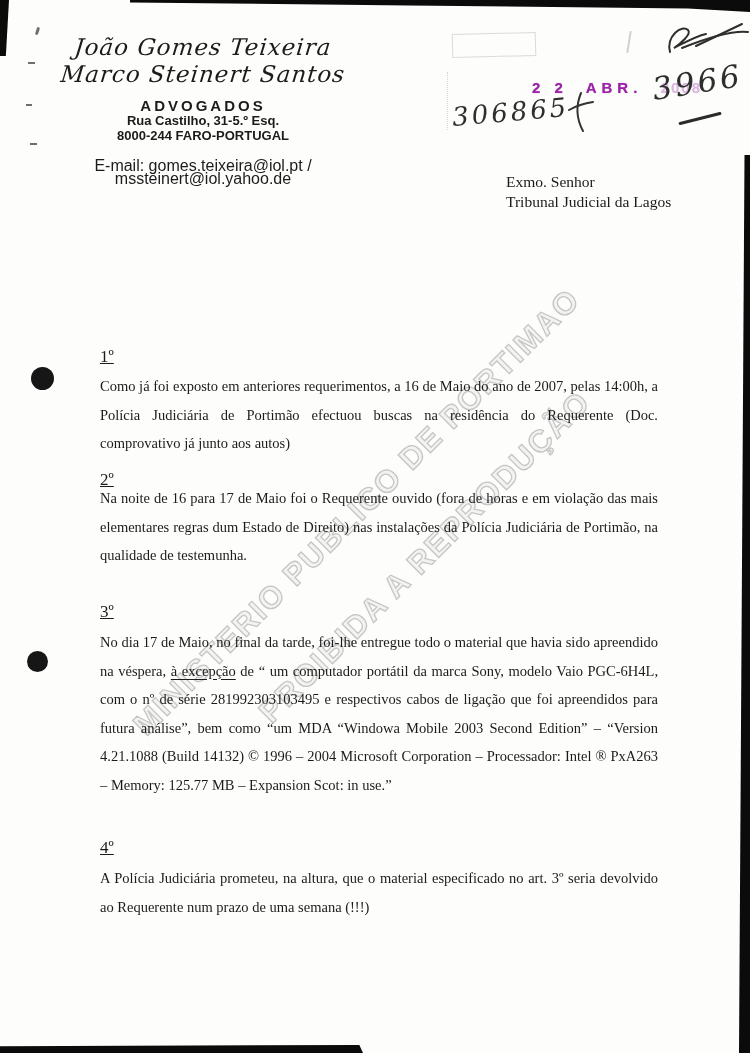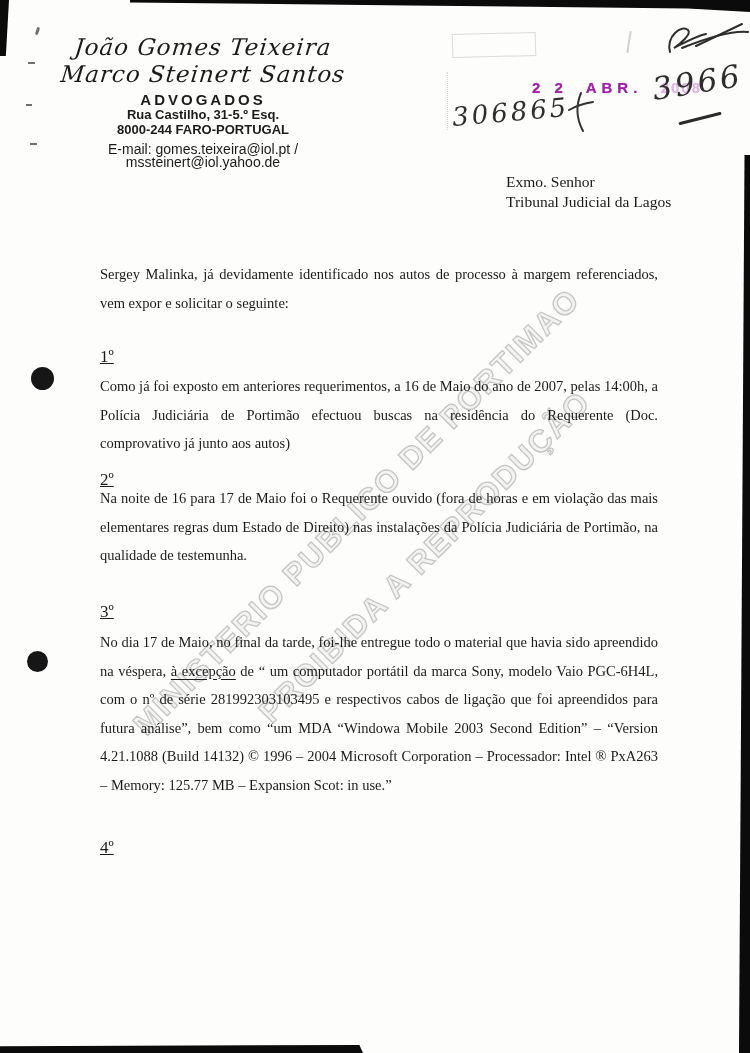--- a/index.html
+++ b/index.html
@@ -12,23 +12,23 @@
       color:rgba(190,190,190,0.15);-webkit-text-stroke:1.3px #c6c6c6;
       letter-spacing:2px;pointer-events:none;}
   .wm1{left:357px;top:512px;font-size:31px;transform:translate(-50%,-50%) rotate(-45deg);}
   .wm2{left:425px;top:557px;font-size:31px;transform:translate(-50%,-50%) rotate(-45deg);}
 
   
   .letterhead{position:absolute;left:38px;top:34px;width:330px;text-align:center;z-index:2;}
   .lh-name{font-family:"DejaVu Serif",serif;font-style:italic;font-size:23px;line-height:27px;
            letter-spacing:1px;transform:skewX(-6deg);}
   .lh-title{font-family:"Liberation Sans",sans-serif;font-weight:700;font-size:15px;
-            letter-spacing:3px;margin-top:3px;line-height:17px;}
+            letter-spacing:3px;margin-top:9px;line-height:17px;}
   .lh-addr{font-family:"Liberation Sans",sans-serif;font-weight:700;font-size:13px;line-height:14.5px;}
-  .lh-email{font-family:"Liberation Sans",sans-serif;font-size:14px;line-height:13px;margin-top:6px;}
+  .lh-email{font-family:"Liberation Sans",sans-serif;font-size:16px;line-height:13px;margin-top:16px;}
 
   
   .faint-box{position:absolute;left:452px;top:33px;width:82px;height:22px;
              border:1px solid #cfcfcf;transform:rotate(-1.5deg);opacity:.75;z-index:2;}
   .faint-tick{position:absolute;left:628px;top:31px;width:2px;height:22px;background:#c6c6c6;
               transform:rotate(9deg);opacity:.8;z-index:2;}
   .faint-dots{position:absolute;left:447px;top:72px;width:1px;height:58px;
               border-left:1px dotted #bdbdbd;opacity:.6;z-index:2;}
   .date-stamp{position:absolute;left:505px;top:79px;z-index:2;
               font-family:"Liberation Sans",sans-serif;font-weight:700;font-size:15px;
@@ -114,32 +114,32 @@
   </svg>
 
   <div class="hand page-number">3966</div>
   <div class="page-underline"></div>
 
   <div class="addressee">
     <div>Exmo. Senhor</div>
     <div>Tribunal Judicial da Lagos</div>
   </div>
 
-  <div class="para" style="top:260px">Sergey Malinka, já devidamente identificado nos autos de processo à margem referenciados, vem expor e solicitar o seguinte:</div>
 
   <div class="sec-label" style="top:347px">1º</div>
   <div class="para" style="top:372px">Como já foi exposto em anteriores requerimentos, a 16 de Maio do ano de 2007, pelas 14:00h, a Polícia Judiciária de Portimão efectuou buscas na residência do Requerente (Doc. comprovativo já junto aos autos)</div>
 
   <div class="sec-label" style="top:470px">2º</div>
   <div class="para" style="top:484px">Na noite de 16 para 17 de Maio foi o Requerente ouvido (fora de horas e em violação das mais elementares regras dum Estado de Direito) nas instalações da Polícia Judiciária de Portimão, na qualidade de testemunha.</div>
 
   <div class="sec-label" style="top:602px">3º</div>
   <div class="para" style="top:628px"><span>No dia 17 de Maio, no final da tarde, foi-lhe entregue todo o material que havia sido apreendido na véspera, </span><span class="ul-seg">à excepção</span><span> de “ um computador portátil da marca Sony, modelo Vaio PGC-6H4L, com o nº de série 281992303103495 e respectivos cabos de ligação que foi apreendidos para futura análise”, bem como “um MDA “Windowa Mobile 2003 Second Edition” – “Version 4.21.1088 (Build 14132) © 1996 – 2004 Microsoft Corporation – Processador: Intel ® PxA263 – Memory: 125.77 MB – Expansion Scot: in use.”</span></div>
 
   <div class="sec-label" style="top:838px">4º</div>
+  <div class="para" style="top:864px">A Polícia Judiciária prometeu, na altura, que o material especificado no art. 3º seria devolvido ao Requerente num prazo de uma semana (!!!)</div>
 
   <div class="dot dot1"></div>
   <div class="dot dot2"></div>
   <div class="edge edge-top"></div>
   <div class="edge edge-corner-tl"></div>
   <div class="edge edge-right"></div>
   <div class="edge edge-bottom"></div>
   <div class="speck sp1"></div>
   <div class="speck sp2"></div>
   <div class="speck sp3"></div>

